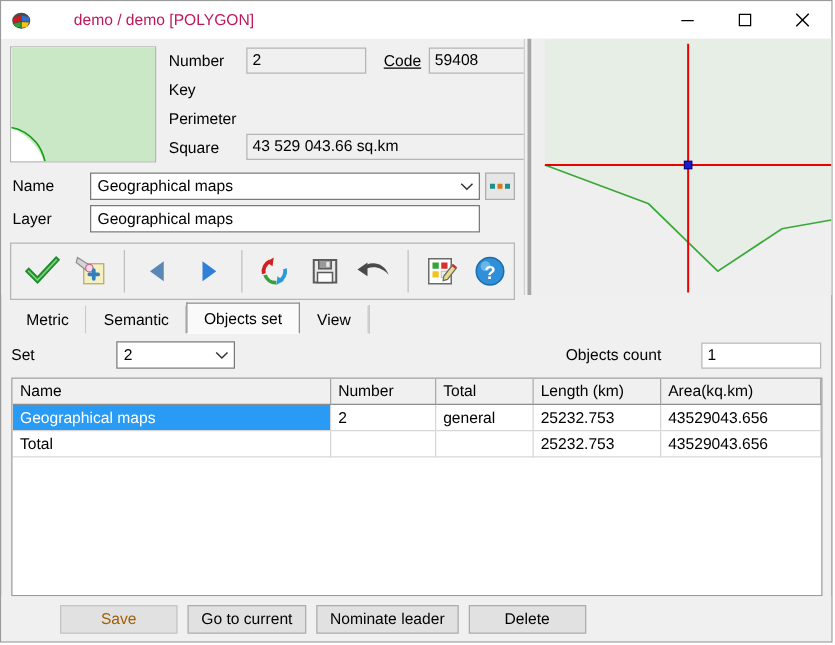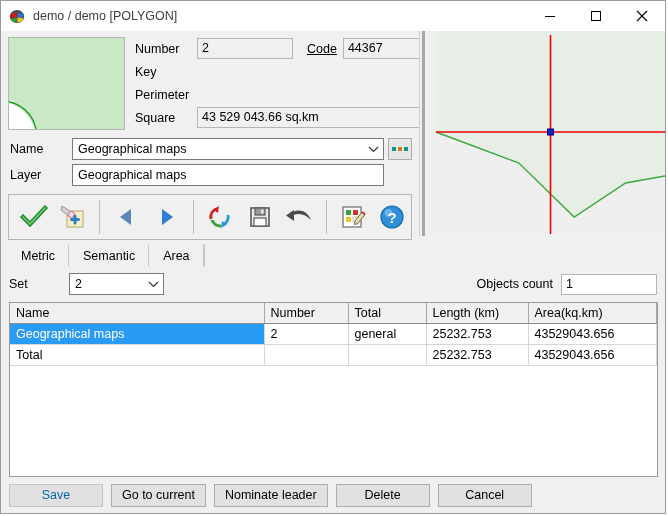--- a/index.html
+++ b/index.html
@@ -38,22 +38,23 @@
   .title-icon {
     width: 16px;
     height: 16px;
     margin-left: 8px;
     margin-right: 8px;
     position: relative;
     flex: 0 0 auto;
   }
   .title-text {
     font-size: 12.5px;
-    color: #404040;
+    color: #be185d;
     white-space: nowrap;
+    margin-left: 26px;
   }
   .title-spacer { flex: 1 1 auto; }
   .win-btn {
     width: 46px;
     height: 28px;
     display: flex;
     align-items: center;
     justify-content: center;
     background: transparent;
   }
@@ -245,20 +246,21 @@
     border-left: 1px solid #c8c8c8;
   }
 
   
   .set-row {
     display: flex;
     align-items: center;
     height: 28px;
     padding: 3px 8px 0 8px;
     flex: 0 0 auto;
+    gap: 24px;
   }
   .set-label { font-size: 12.5px; width: 60px; flex: 0 0 auto; }
   .set-combo {
     width: 95px;
     height: 22px;
     border: 1px solid #7a7a7a;
     background: #ffffff;
     box-sizing: border-box;
     display: flex; align-items: center;
     padding: 0 2px 0 5px;
@@ -340,23 +342,24 @@
     box-sizing: border-box;
     font-size: 12.5px;
     font-family: "Liberation Sans", sans-serif;
     color: #000;
     display: flex;
     align-items: center;
     justify-content: center;
     white-space: nowrap;
   }
   .btn.disabled {
-    color: #0369a1;
+    color: #a16207;
     background: #e1e1e1;
     border-color: #c4c4c4;
+    margin-left: 39px;
   }
   svg { overflow: visible; }
 </style>
 </head>
 <body>
 
 <div class="window">
 
   <div class="titlebar">
     <div class="title-icon">
@@ -400,21 +403,21 @@
             <path d="M0,0 L115,0 L115,91 L26,91 C26,91 22,78 10,70 C4,66 0,64 0,64 Z" fill="#cbe8c6" stroke="none"></path>
             <path d="M0,64 C6,65 14,69 20,76 C24,81 26,87 27,91" fill="none" stroke="#16a016" stroke-width="1.3"></path>
           </svg>
         </div>
 
         <div class="fields">
           <div class="frow">
             <span class="flabel">Number</span>
             <span class="finput narrow">2</span>
             <span class="flabel inline">Code</span>
-            <span class="finput narrow">44367</span>
+            <span class="finput narrow">59408</span>
           </div>
           <div class="frow">
             <span class="flabel">Key</span>
           </div>
           <div class="frow">
             <span class="flabel">Perimeter</span>
           </div>
           <div class="frow">
             <span class="flabel">Square</span>
             <span class="finput">43 529 043.66 sq.km</span>
@@ -529,21 +532,22 @@
         <line x1="8" y1="101" x2="240" y2="101" stroke="#ee0000" stroke-width="1.6"></line>
         <line x1="124" y1="4" x2="124" y2="203" stroke="#ee0000" stroke-width="1.6"></line>
         <rect x="121" y="98" width="6" height="6" fill="#1b1bcd" stroke="#000080" stroke-width="1"></rect>
       </svg>
     </div>
   </div>
 
   <div class="tabstrip">
     <div class="tab"><span>Metric</span></div>
     <div class="tab"><span>Semantic</span></div>
-    <div class="tab"><span>Area</span></div>
+    <div class="tab selected"><span>Objects set</span></div>
+    <div class="tab"><span>View</span></div>
     <div class="tab-tail"></div>
   </div>
 
   <div class="set-row">
     <span class="set-label">Set</span>
     <div class="set-combo">
       <span class="cval">2</span>
       <span class="chev">
         <svg width="11" height="8" viewBox="0 0 11 8">
             <polyline points="1,2 5.5,6.4 10,2" fill="none" stroke="#333" stroke-width="1.2"></polyline>
@@ -590,16 +594,15 @@
         </tr>
       </tbody>
     </table>
   </div>
 
   <div class="footer">
     <div class="btn disabled">Save</div>
     <div class="btn">Go to current</div>
     <div class="btn">Nominate leader</div>
     <div class="btn">Delete</div>
-    <div class="btn">Cancel</div>
   </div>
 
 </div>
 
 </body></html>

